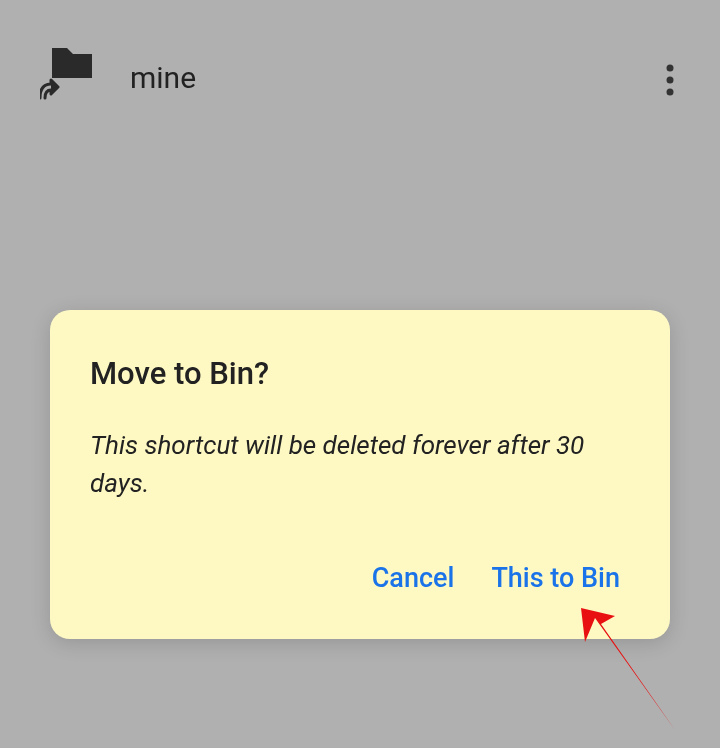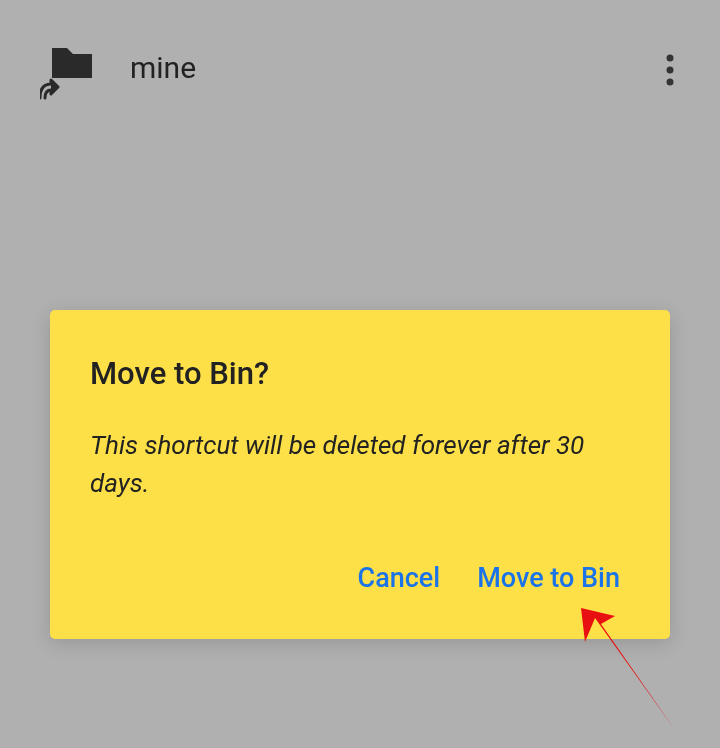--- a/index.html
+++ b/index.html
@@ -10,21 +10,21 @@
     body {
       width: 720px;
       height: 748px;
       background: #b0b0b0;
       font-family: 'Roboto', Arial, sans-serif;
       position: relative;
       overflow: hidden;
     }
     .header-row {
       display: flex;
-      align-items: center;
+      align-items: flex-end;
       padding: 40px 30px 0 40px;
     }
     .folder-shortcut-icon {
       width: 60px;
       height: 60px;
       position: relative;
       margin-right: 30px;
       flex-shrink: 0;
     }
     .item-info {
@@ -49,22 +49,22 @@
       justify-content: center;
       cursor: pointer;
       background: none;
       border: none;
     }
     .dialog {
       position: absolute;
       left: 50px;
       right: 50px;
       top: 310px;
-      background: #fde047;
-      border-radius: 5px;
+      background: #fef9c3;
+      border-radius: 20px;
       padding: 45px 40px 40px 40px;
       box-shadow: 0 4px 20px rgba(0,0,0,0.15);
     }
     .dialog-title {
       font-size: 31px;
       font-weight: 500;
       color: #222;
       margin-bottom: 35px;
     }
     .dialog-body {
@@ -119,21 +119,21 @@
       <circle cx="4" cy="28" r="3.5" fill="#333"></circle>
     </svg>
   </button>
 </div>
 
 <div class="dialog">
   <div class="dialog-title">Move to Bin?</div>
   <div class="dialog-body">This shortcut will be deleted forever after 30 days.</div>
   <div class="dialog-actions">
     <button class="dialog-button">Cancel</button>
-    <button class="dialog-button">Move to Bin</button>
+    <button class="dialog-button">This to Bin</button>
   </div>
 </div>
 
 <div class="arrow-annotation">
   <svg width="120" height="140" viewBox="0 0 120 140">
     <path d="M 100 130 L 20 18 L 10 42 L 6 8 L 40 16 L 26 24 L 100 130 Z" fill="#e81010"></path>
   </svg>
 </div>
 
 </body></html>

